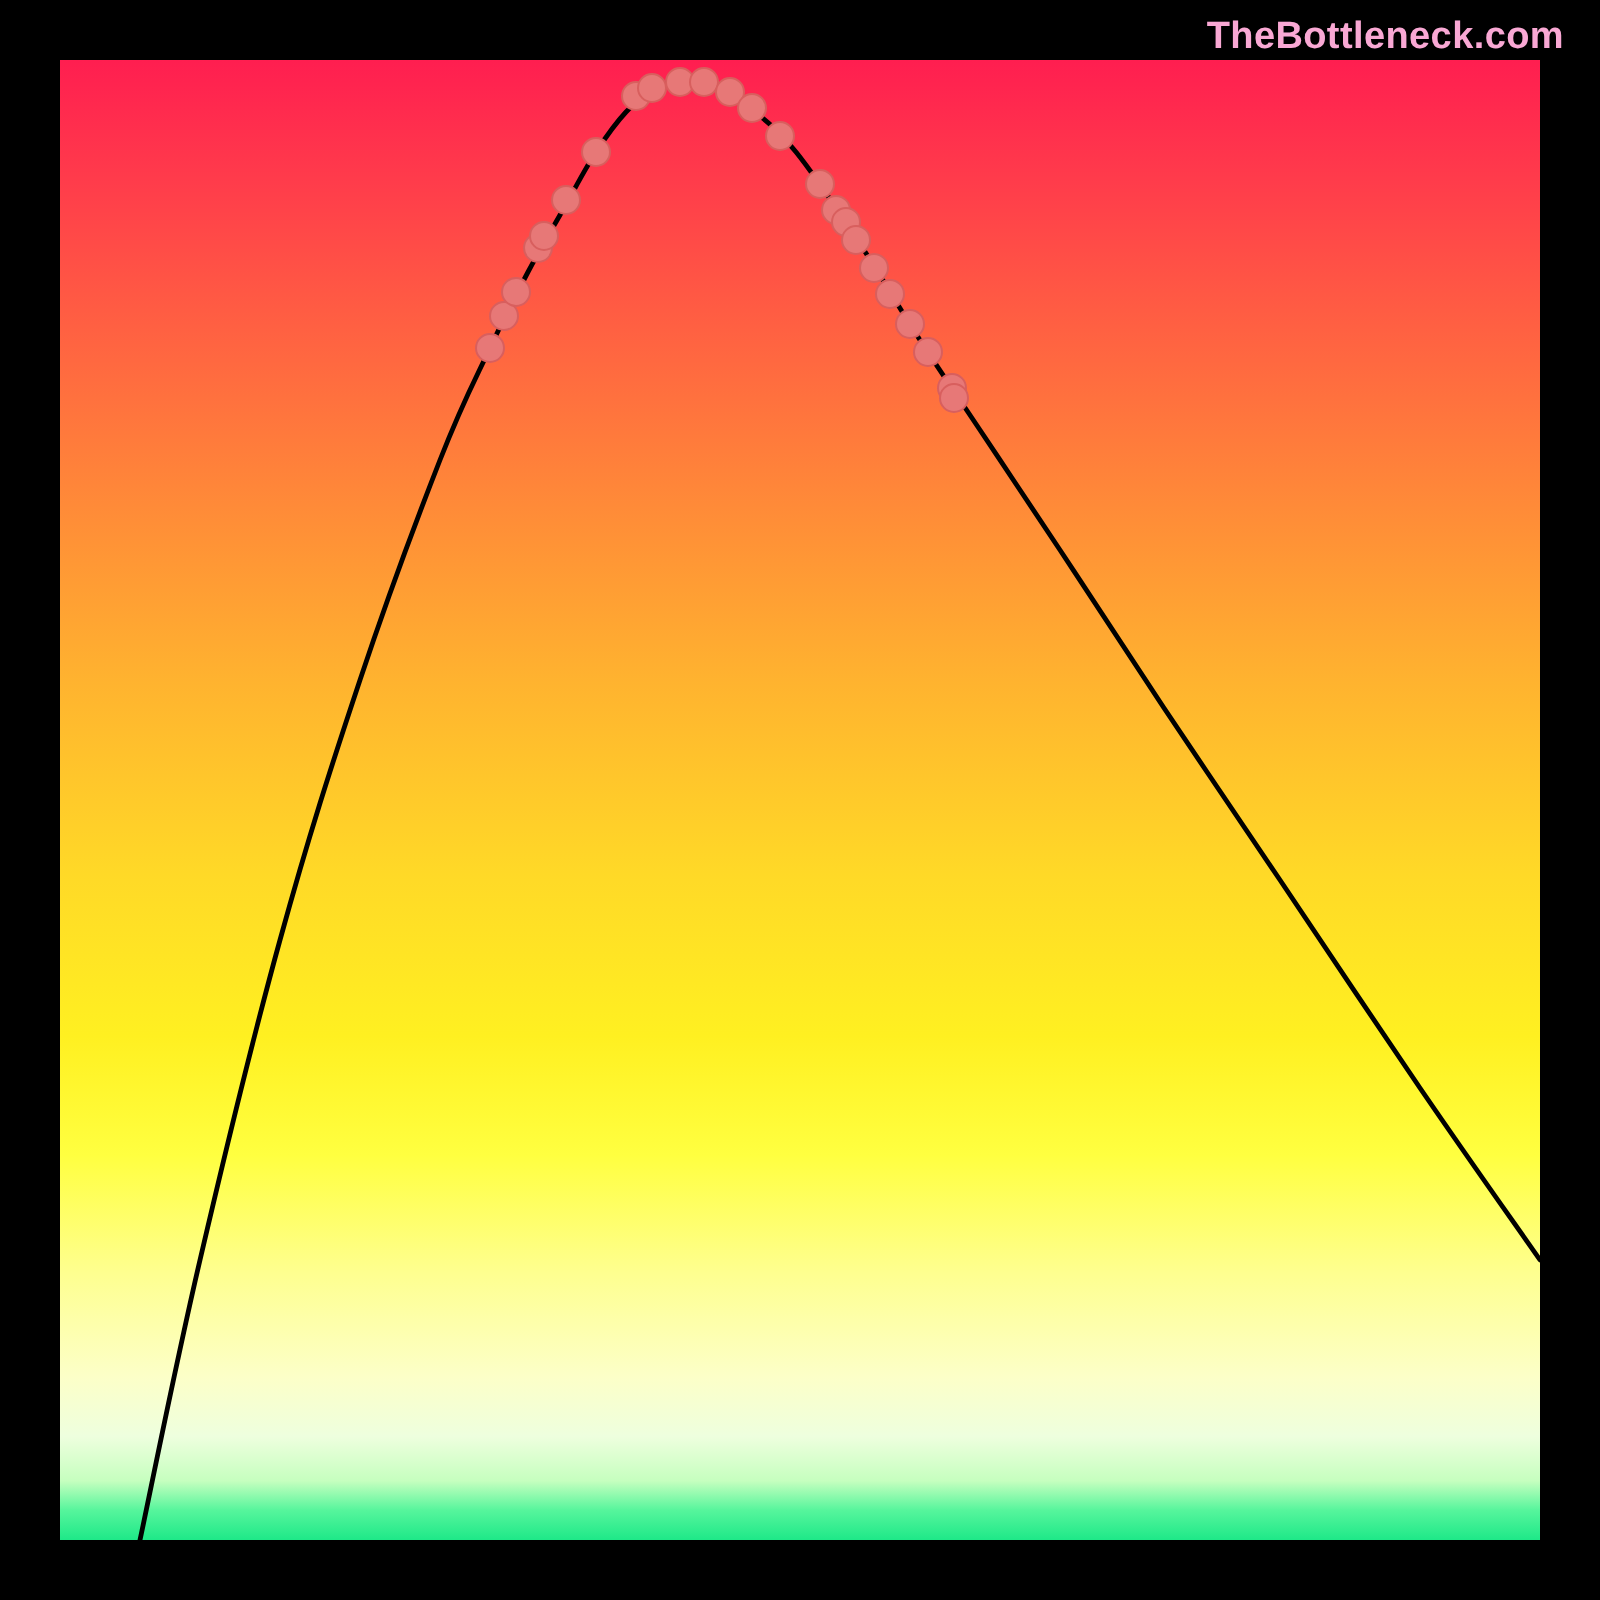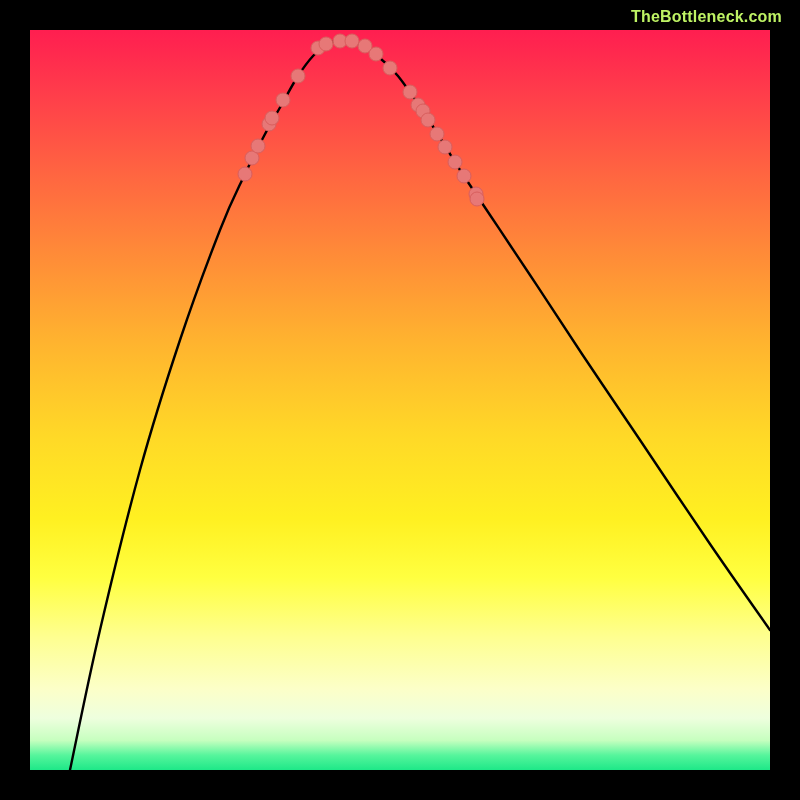--- a/index.html
+++ b/index.html
@@ -51,22 +51,22 @@
   svg.curve {
     position: absolute;
     inset: 0;
     width: 740px;
     height: 740px;
   }
   .watermark {
     position: absolute;
     top: 8px;
     right: 18px;
-    color: #bef264;
-    font-size: 16px;
+    color: #f9a8d4;
+    font-size: 19px;
     font-weight: 600;
     letter-spacing: 0.2px;
     user-select: none;
   }
 </style>
 </head>
 <body>
 
 <div class="frame">
   <div class="plot">

